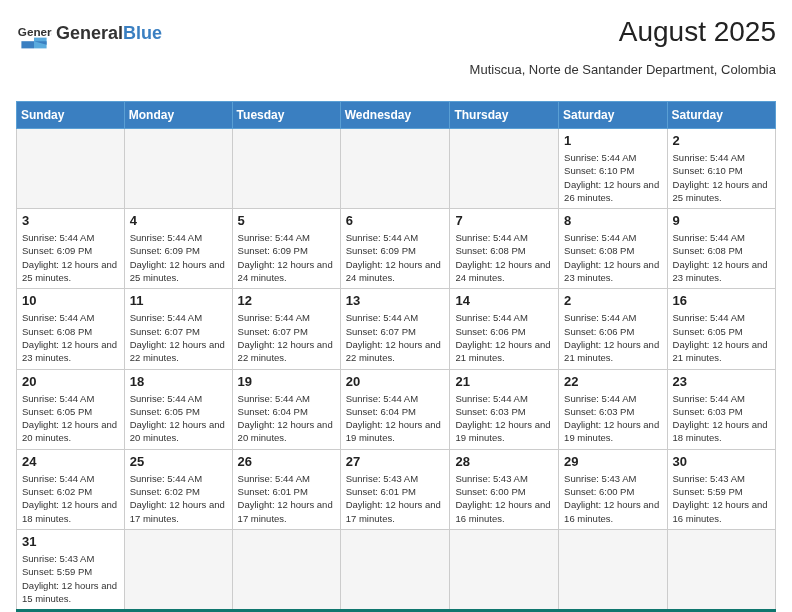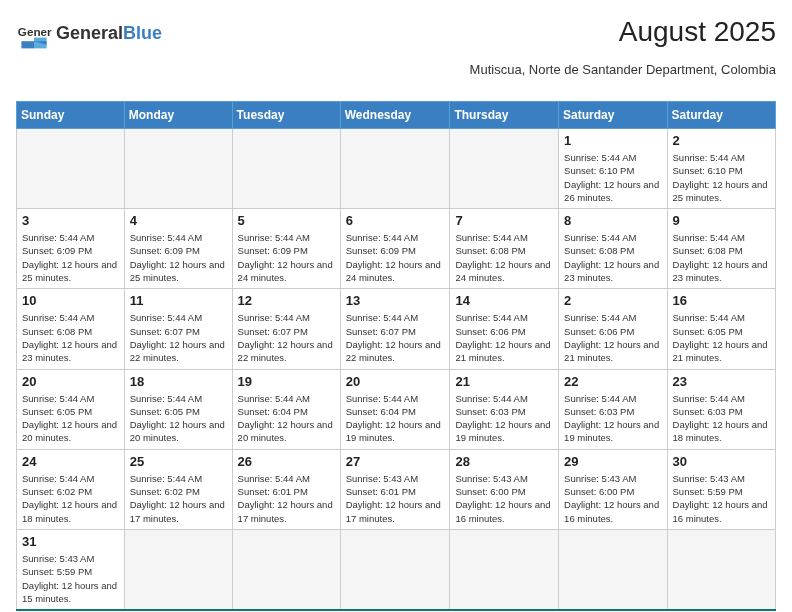--- a/index.html
+++ b/index.html
@@ -80,21 +80,21 @@
       color: #222;
       display: block;
       margin-bottom: 3px;
     }
     .day-info {
       font-size: 9.5px;
       color: #333;
       line-height: 1.4;
     }
     .last-row td {
-      border-bottom: 2px solid #0f766e;
+      border-bottom: 7px solid #0f766e;
     }
   </style>
 </head>
 <body>
 
 <div class="header-area">
   <div class="logo">
     <svg class="logo-icon" viewBox="0 0 40 40" xmlns="http://www.w3.org/2000/svg">
       <text x="2" y="22" font-size="13" font-family="Arial" font-weight="bold" fill="#333">General</text>
       <polygon points="6,28 20,28 20,36 6,36" fill="#3a7fc1"></polygon>

